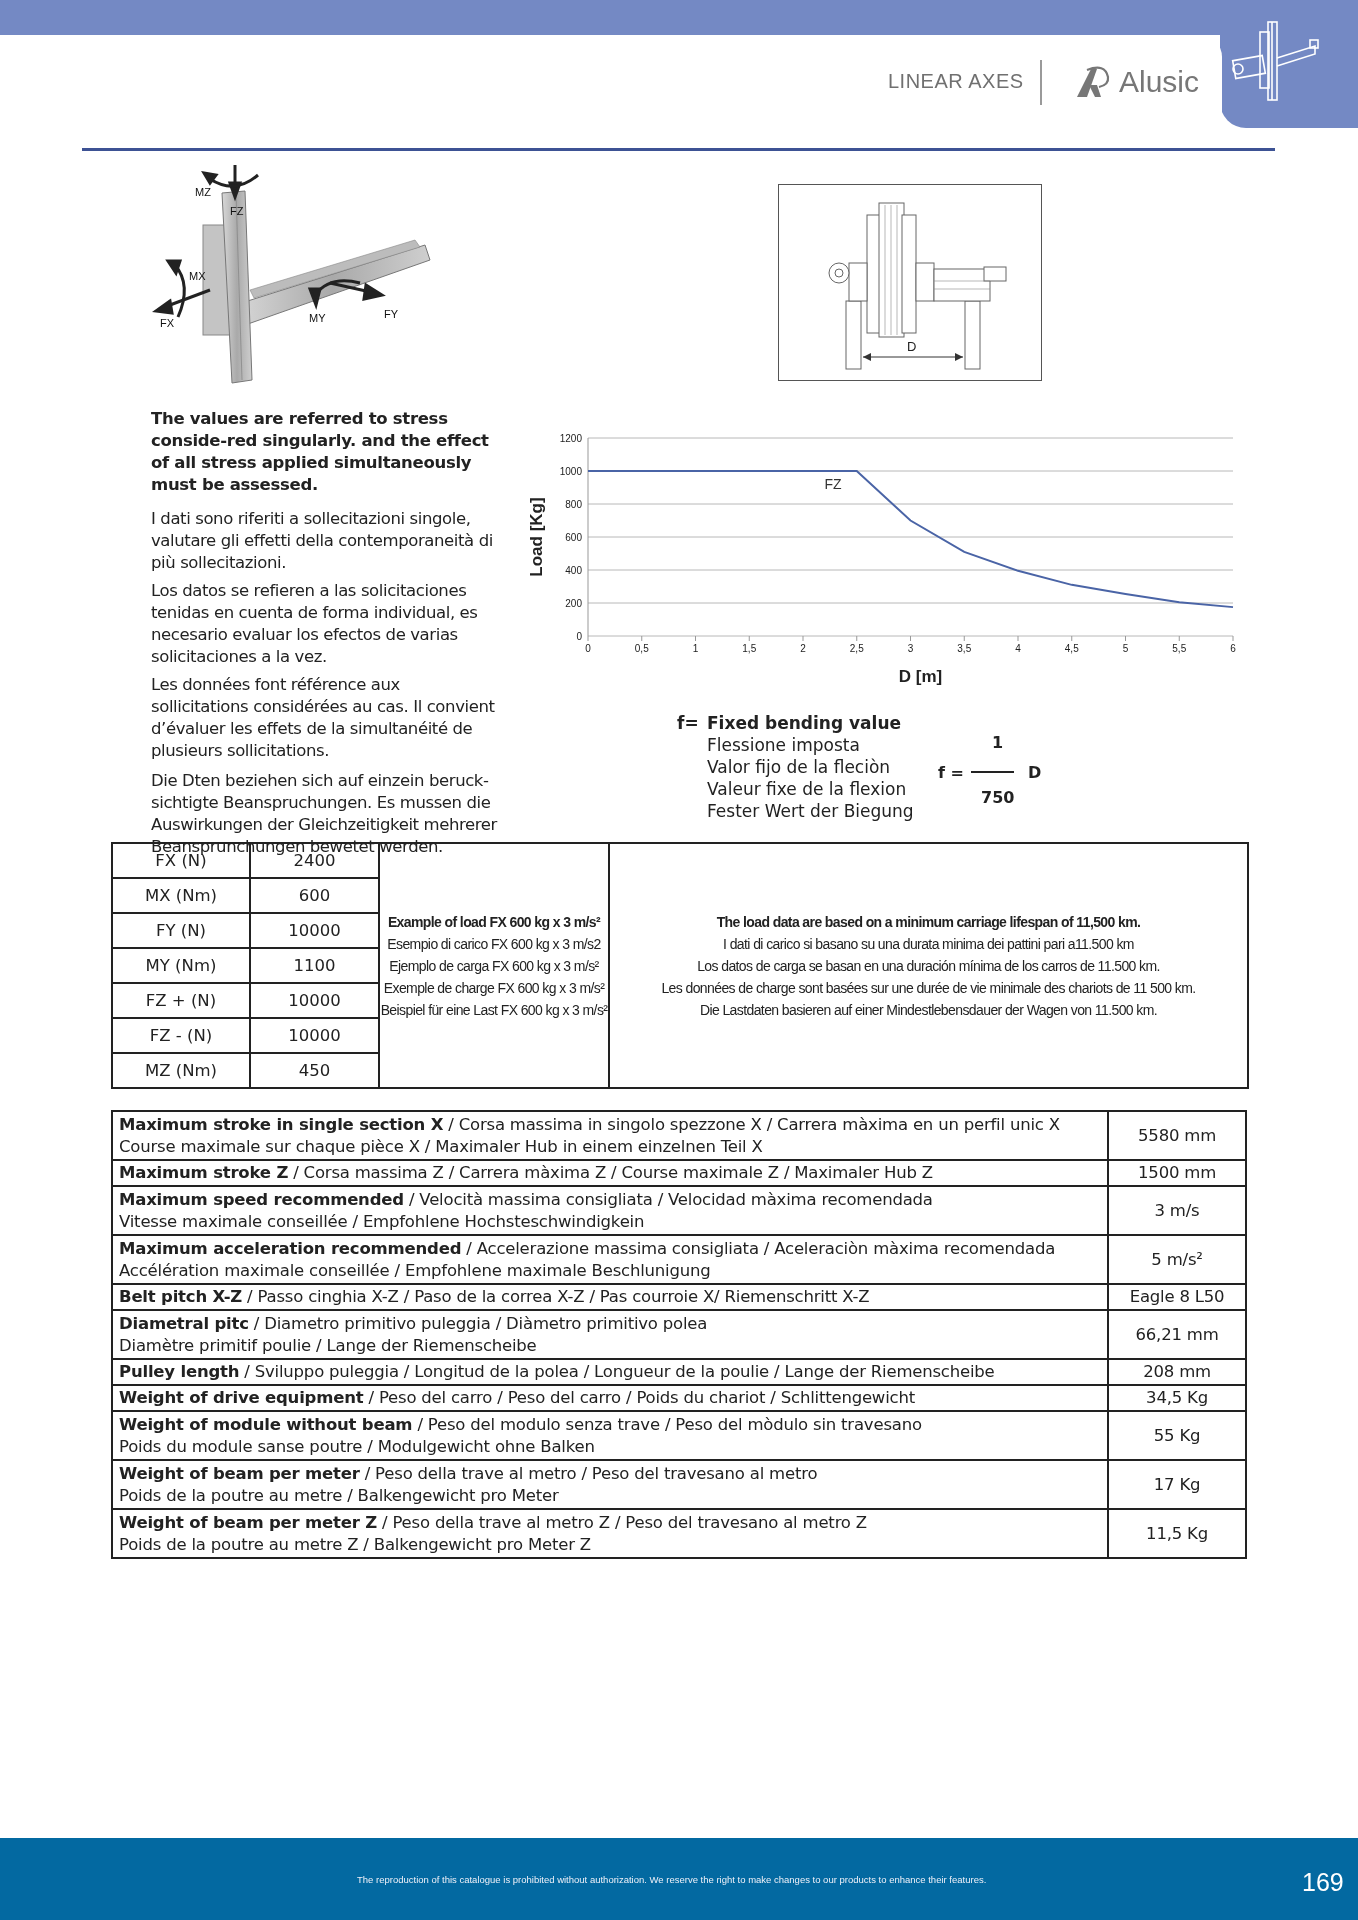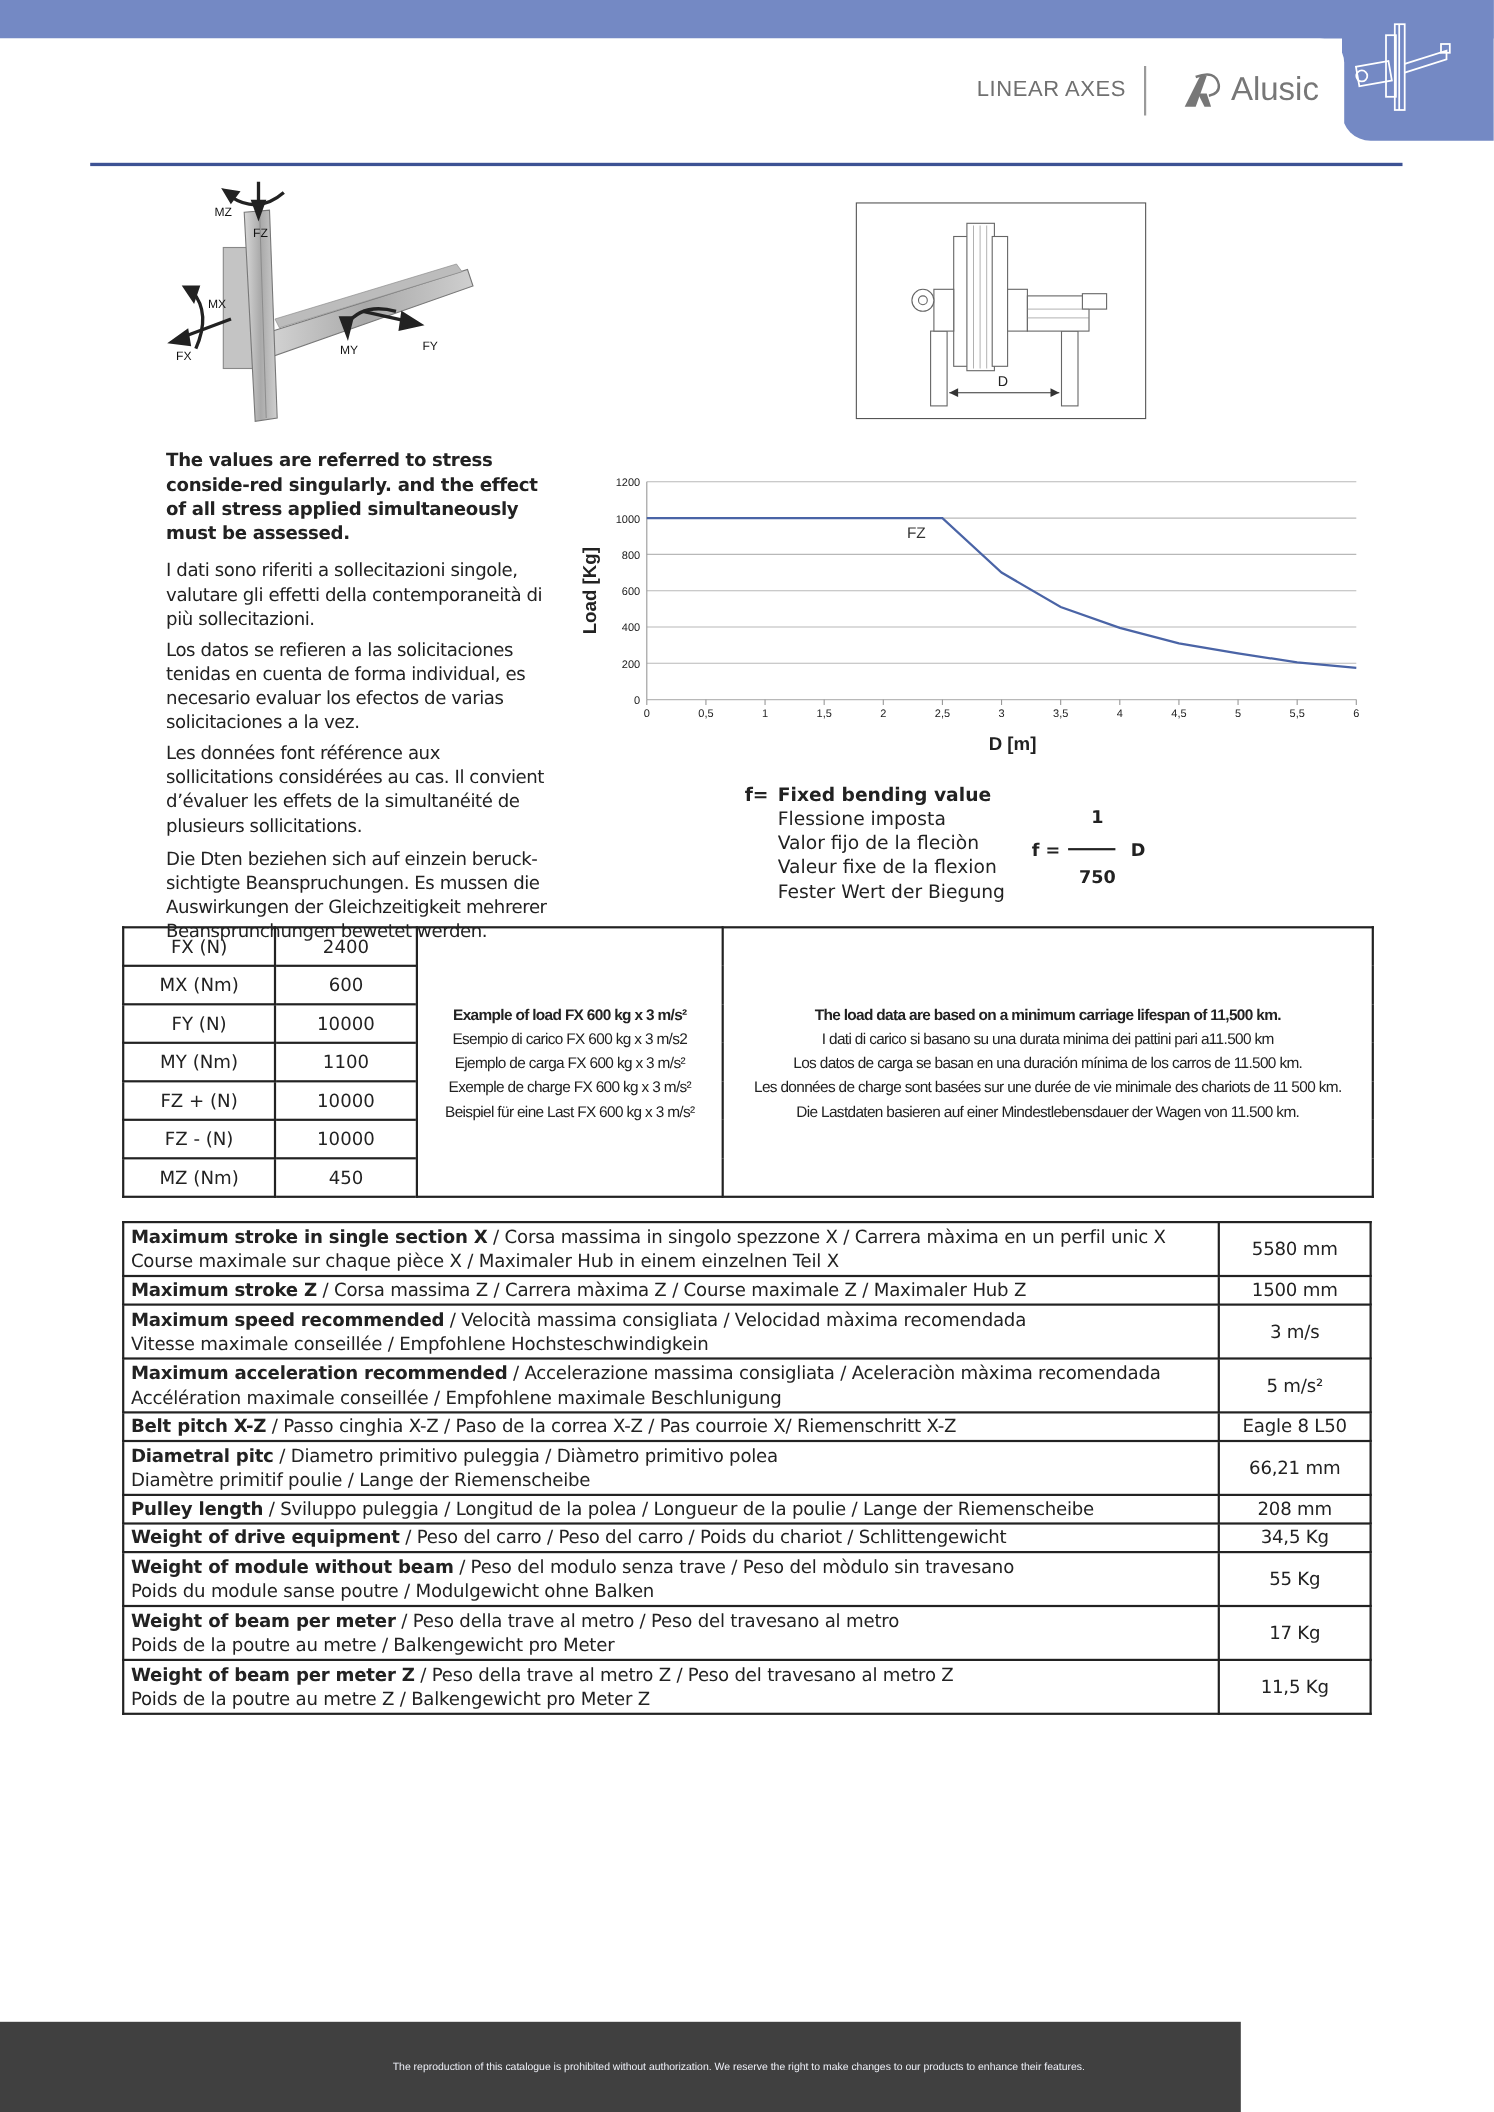--- a/index.html
+++ b/index.html
@@ -36,34 +36,34 @@
   .formula .num { position: absolute; left: 56px; top: 3px; }
   .formula .feq { position: absolute; left: 2px; top: 33px; }
   .formula .bar { position: absolute; left: 35px; top: 41px; width: 43px; height: 2px; background: #222; }
   .formula .D { position: absolute; left: 92px; top: 33px; }
   .formula .den { position: absolute; left: 45px; top: 58px; }
 
   .load-table { position: absolute; left: 111px; top: 842px; width: 1138px; height: 247px; border: 2px solid #222; border-collapse: collapse; }
   .load-table td { border: 2px solid #222; text-align: center; font-family: "DejaVu Sans", sans-serif; font-size: 16.5px; color: #222; height: 35px; }
   .load-table td.c1 { width: 138px; }
   .load-table td.c2 { width: 129px; }
-  .load-table td.c3 { width: 278px; vertical-align: middle; }
+  .load-table td.c3 { width: 230px; vertical-align: middle; }
   .load-table td.c4 { vertical-align: middle; }
   .small-lines div { font-family: "Liberation Sans", sans-serif; font-size: 14px; line-height: 22px; letter-spacing: -0.6px; white-space: nowrap; }
   .small-lines div.bold { font-weight: bold; }
 
   .spec-table { position: absolute; left: 111px; top: 1110px; width: 1136px; border-collapse: collapse; border: 2px solid #222; }
   .spec-table td { border: 2px solid #222; font-family: "DejaVu Sans", sans-serif; font-size: 16.5px; color: #222; padding: 1px 6px; line-height: 22px; letter-spacing: -0.2px; }
   .spec-table td.desc { width: 998px; }
   .spec-table td.val { text-align: center; width: 138px; white-space: nowrap; }
   .spec-table tr.two td { height: 49px; }
   .spec-table tr.one td { height: 20px; border-radius: 14px; }
   .spec-table .b { font-weight: bold; }
 
-  .footer { position: absolute; left: 0; top: 1838px; width: 1128px; height: 82px; background: #404040; }
+  .footer { position: absolute; left: 0; top: 1838px; width: 1358px; height: 82px; background: #0369a1; }
   .footer-note { position: absolute; left: 357px; top: 36px; font-size: 9.5px; color: #eef0f8; font-family: "Liberation Sans", sans-serif; white-space: nowrap; }
   .page-num { position: absolute; left: 1302px; top: 30px; font-size: 25px; color: #ffffff; font-family: "Liberation Sans", sans-serif; }
 </style>
 </head>
 <body>
 
 <div class="top-band"></div>
 <div class="icon-tab">
   <svg width="138" height="128" viewBox="0 0 138 128">
     <g fill="none" stroke="#ffffff" stroke-width="1.6">

